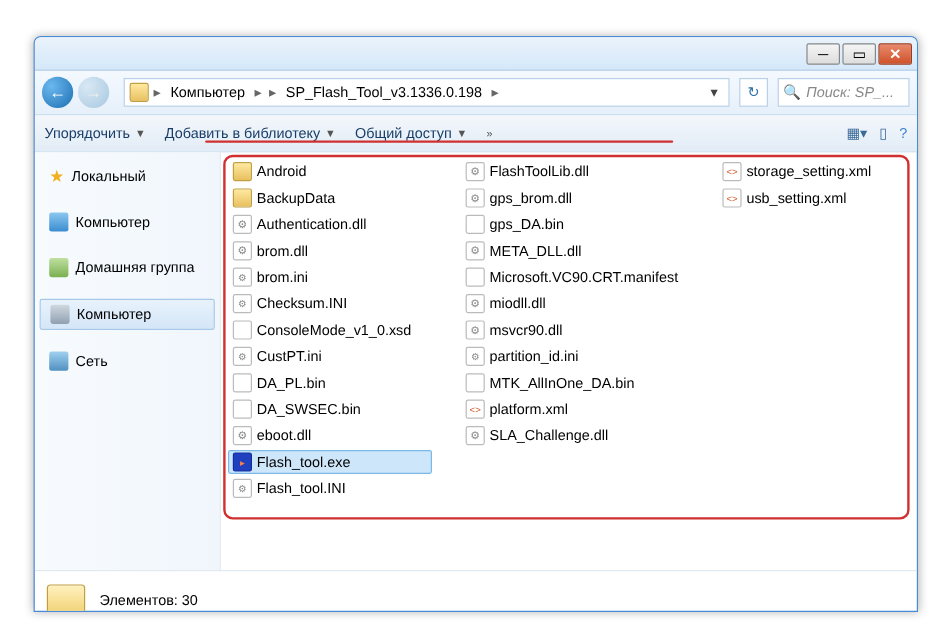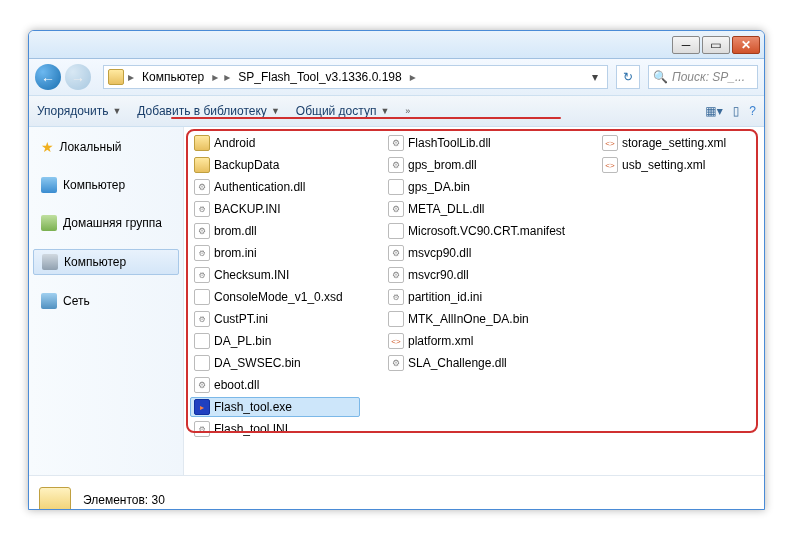--- a/index.html
+++ b/index.html
@@ -146,24 +146,20 @@
             </div>
             <div class="fitem">
               <div class="ficon folder"></div>
               <span>BackupData</span>
             </div>
             <div class="fitem">
               <div class="ficon dll"></div>
               <span>Authentication.dll</span>
             </div>
             <div class="fitem">
-              <div class="ficon iniic"></div>
-              <span>BACKUP.INI</span>
-            </div>
-            <div class="fitem">
               <div class="ficon dll"></div>
               <span>brom.dll</span>
             </div>
             <div class="fitem">
               <div class="ficon iniic"></div>
               <span>brom.ini</span>
             </div>
             <div class="fitem">
               <div class="ficon iniic"></div>
               <span>Checksum.INI</span>
@@ -213,21 +209,21 @@
             <div class="fitem">
               <div class="ficon dll"></div>
               <span>META_DLL.dll</span>
             </div>
             <div class="fitem">
               <div class="ficon manic"></div>
               <span>Microsoft.VC90.CRT.manifest</span>
             </div>
             <div class="fitem">
               <div class="ficon dll"></div>
-              <span>msvcp90.dll</span>
+              <span>miodll.dll</span>
             </div>
             <div class="fitem">
               <div class="ficon dll"></div>
               <span>msvcr90.dll</span>
             </div>
             <div class="fitem">
               <div class="ficon iniic"></div>
               <span>partition_id.ini</span>
             </div>
             <div class="fitem">

